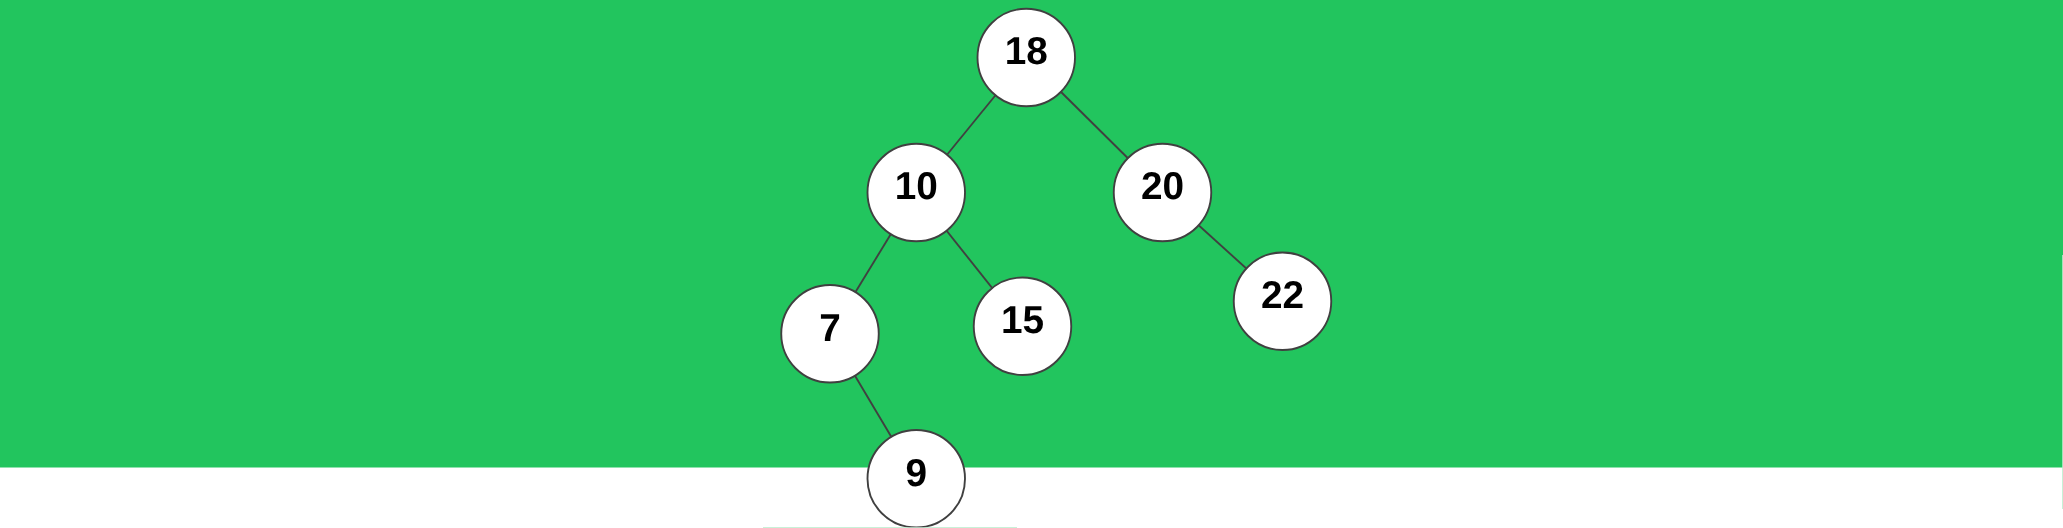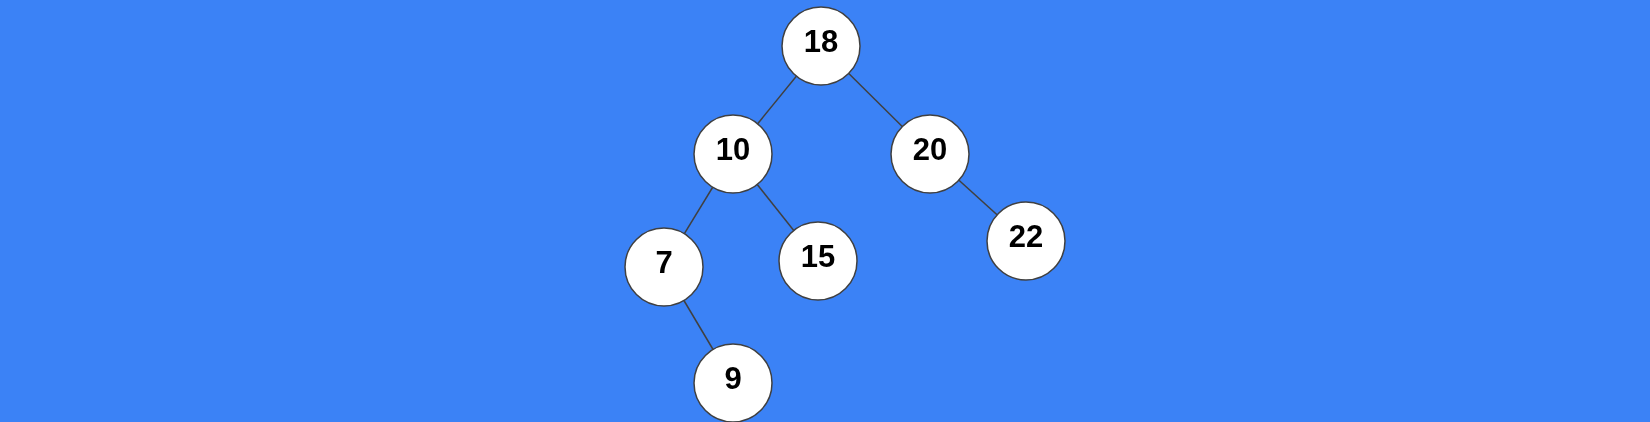--- a/index.html
+++ b/index.html
@@ -7,22 +7,22 @@
     padding: 0;
     background: #ffffff;
     width: 1650px;
     height: 422px;
     overflow: hidden;
     font-family: "Liberation Sans", sans-serif;
   }
   .canvas {
     position: relative;
     width: 1650px;
-    height: 422px;
-    background: #3b82f6;
+    height: 374px;
+    background: #22c55e;
   }
   svg.tree {
     display: block;
     width: 1650px;
     height: 422px;
   }
   .tree-edge {
     fill: none;
   }
   .tree-node-circle {

